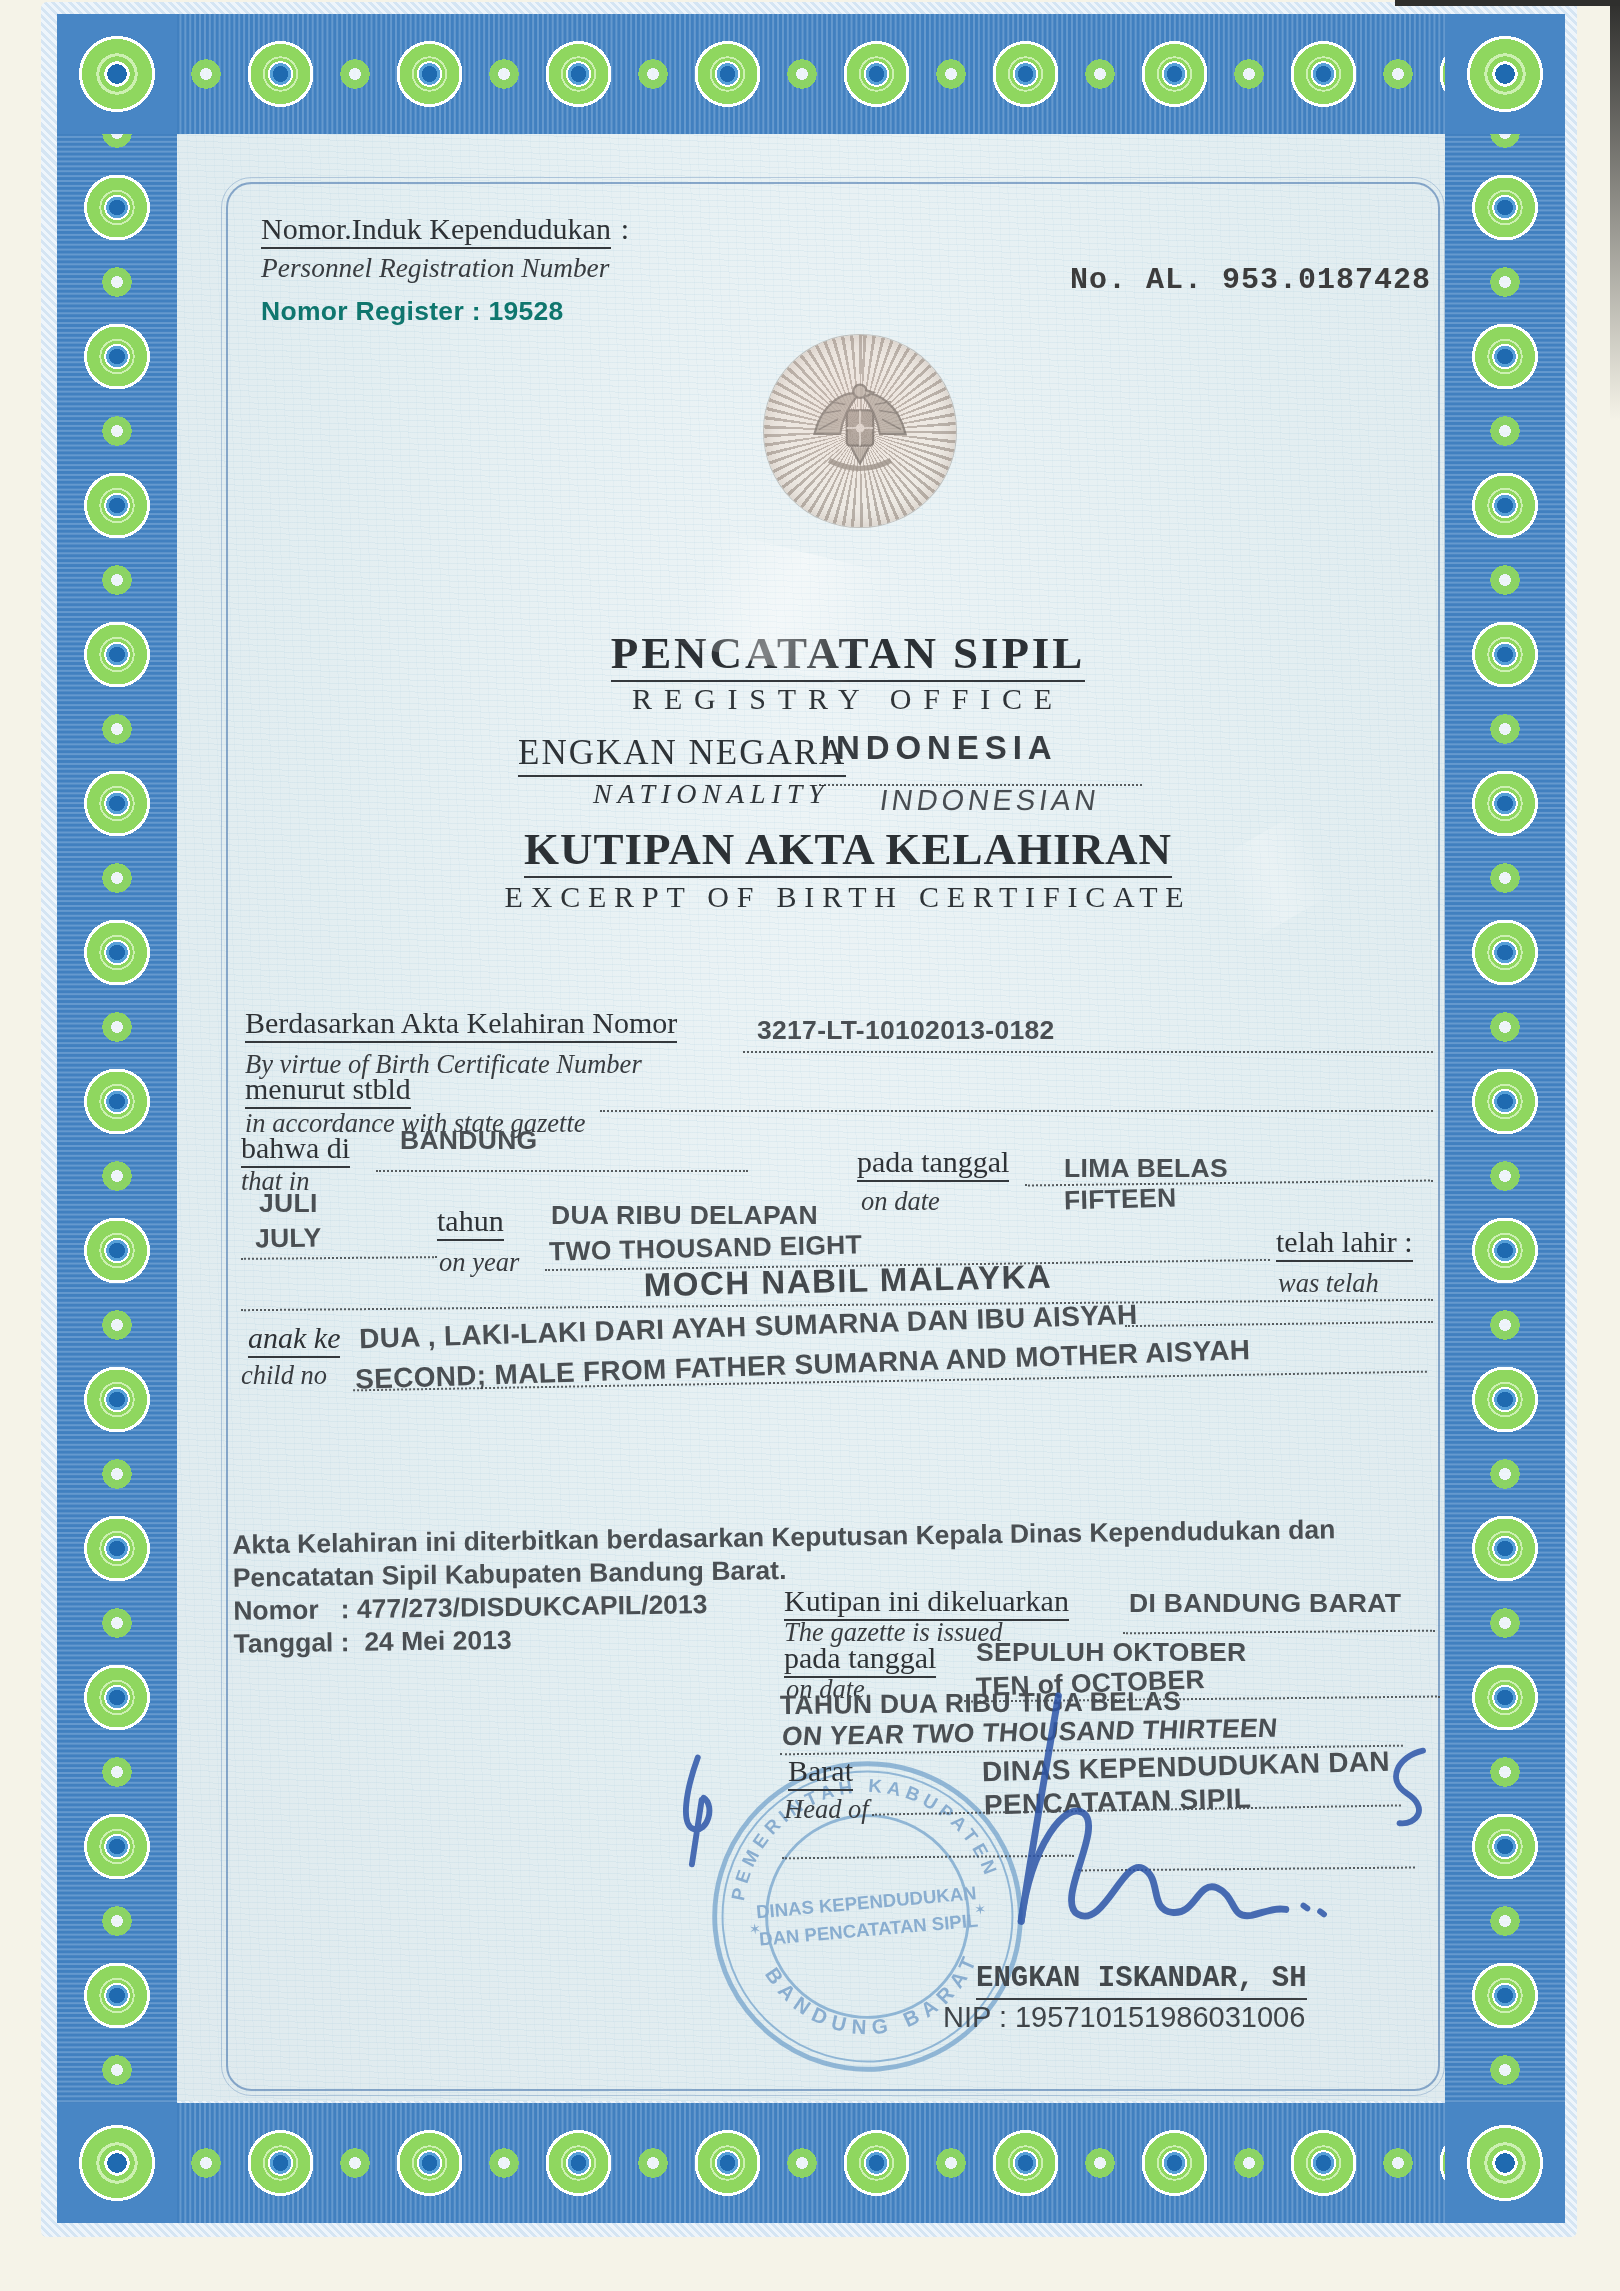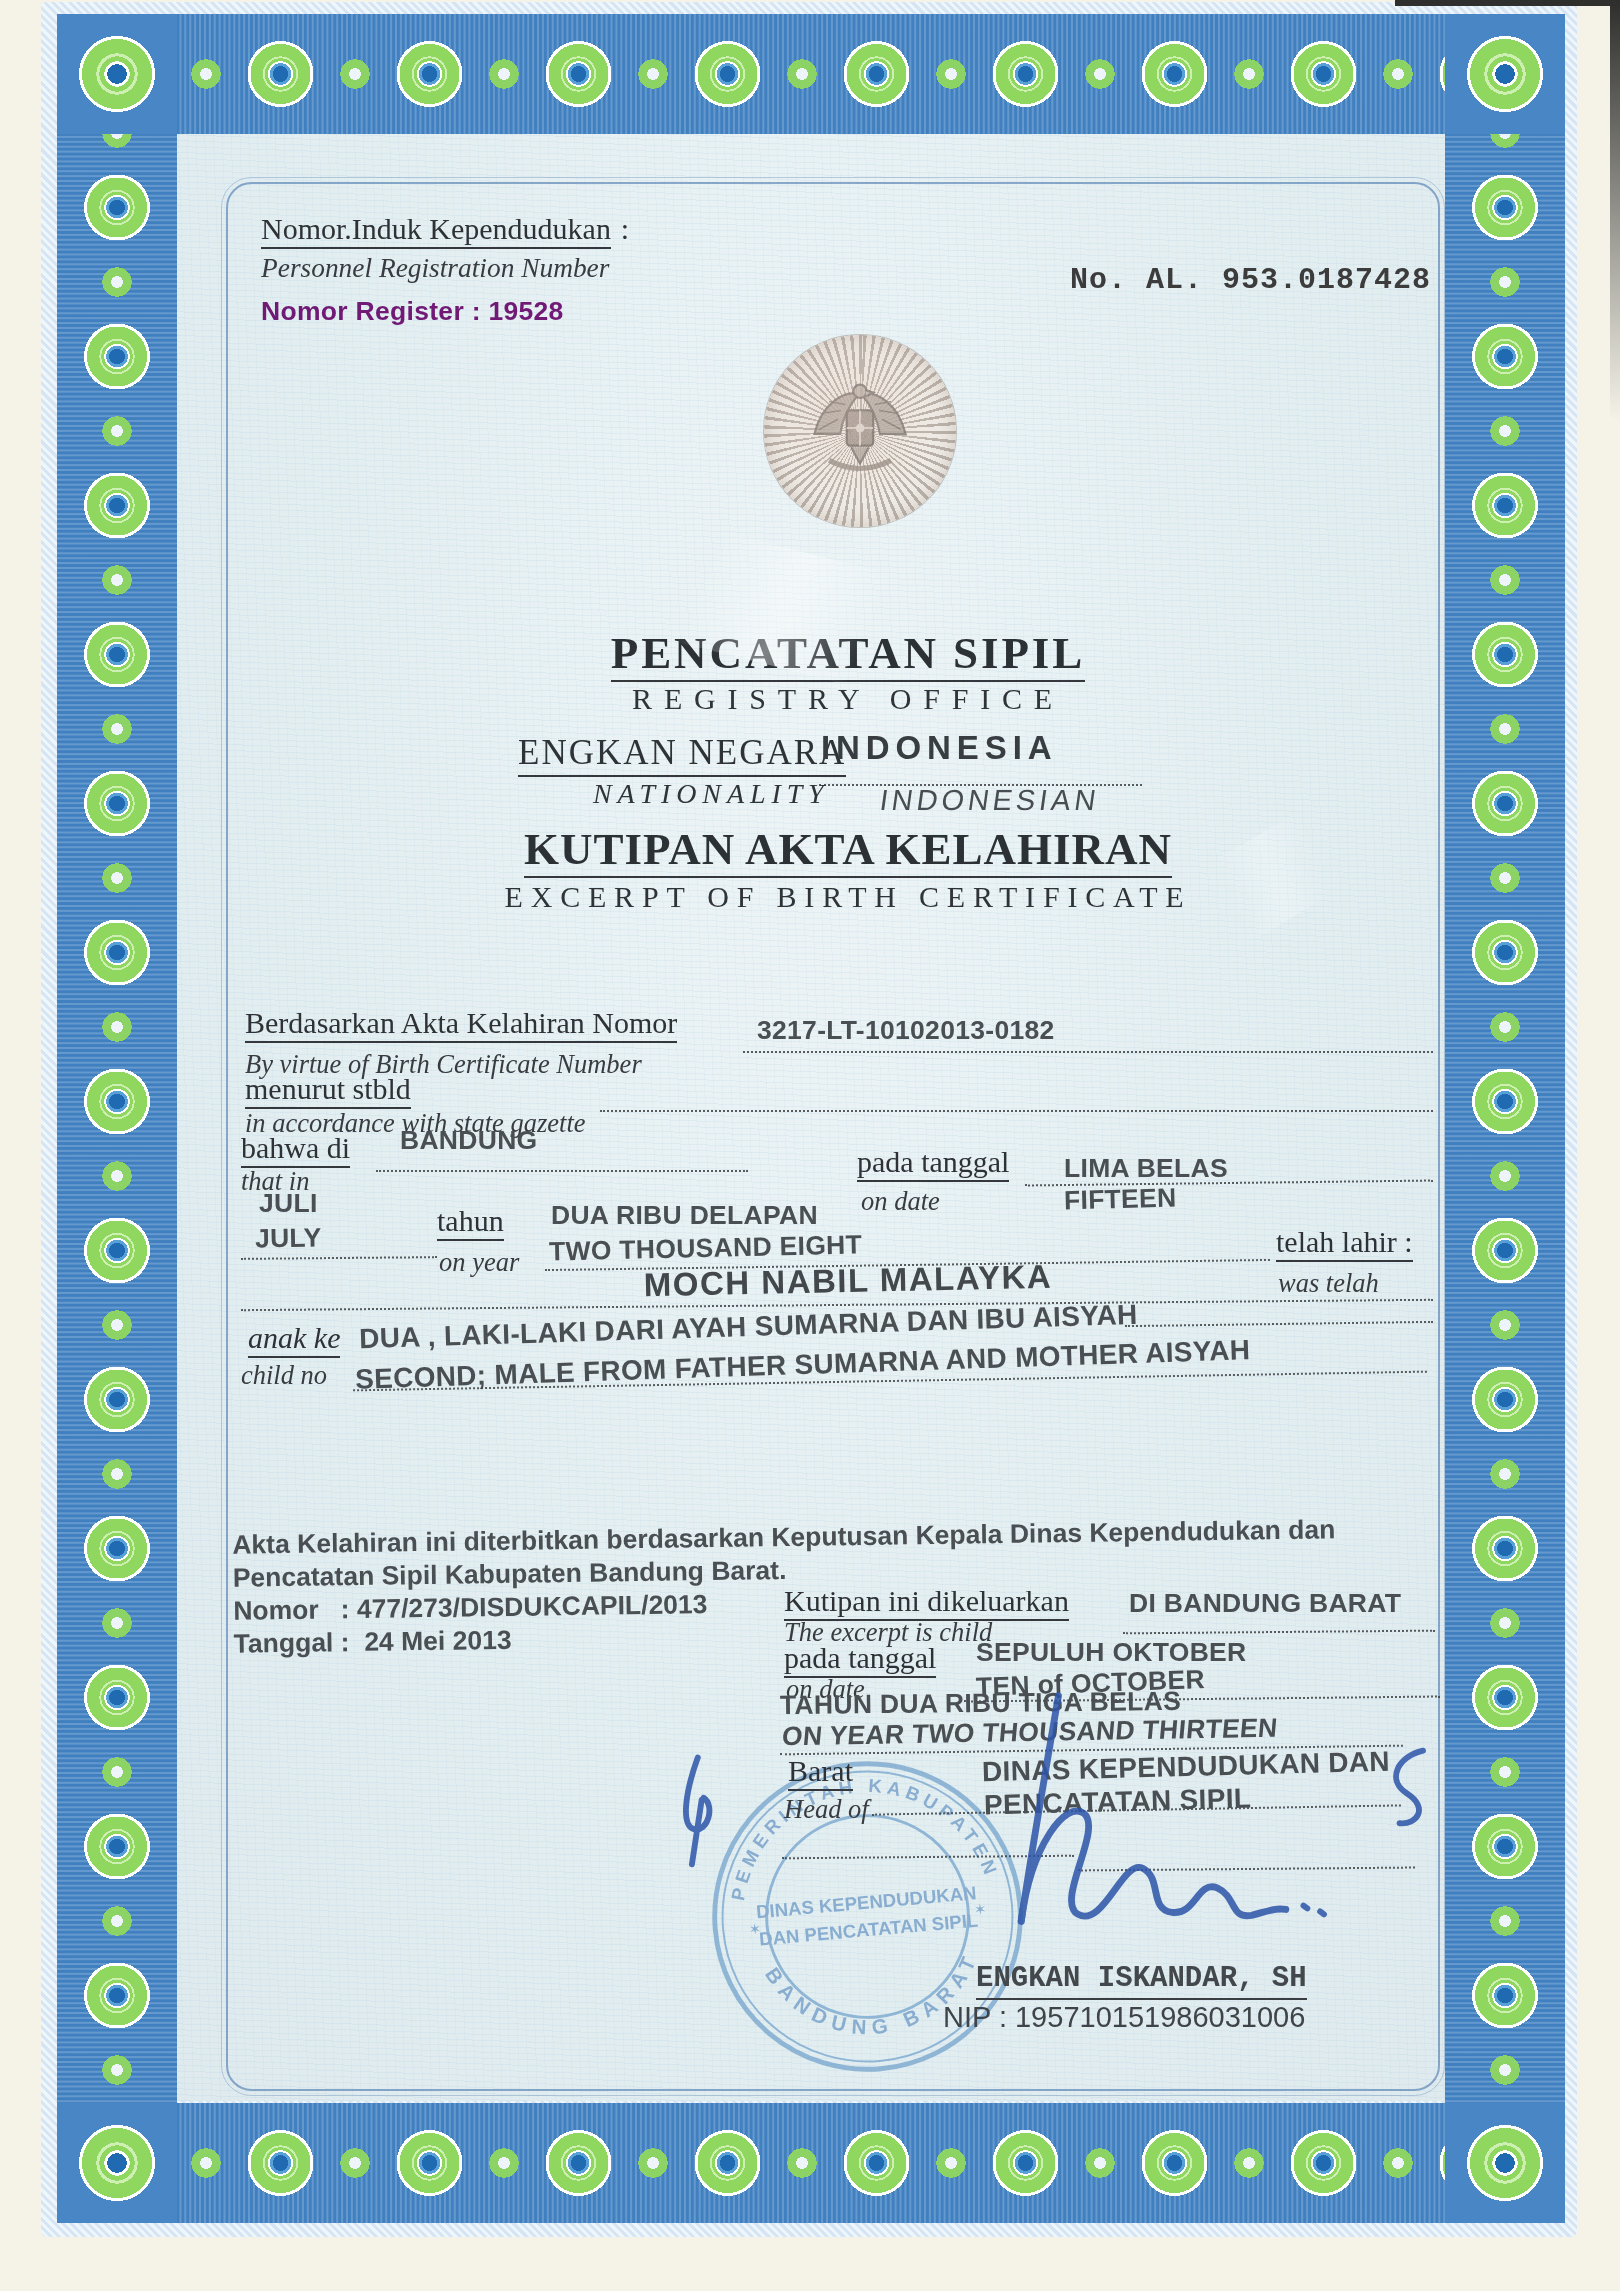--- a/index.html
+++ b/index.html
@@ -88,21 +88,21 @@
 <div class="gband v" style="left:57px;top:133px;width:120px;height:1970px;"></div>
 <div class="gband v" style="right:55px;top:133px;width:120px;height:1970px;"></div>
 <div class="gcorner" style="left:57px;top:13.7px;"></div>
 <div class="gcorner" style="right:55px;top:13.7px;"></div>
 <div class="gcorner" style="left:57px;bottom:69px;"></div>
 <div class="gcorner" style="right:55px;bottom:69px;"></div>
 <div class="thin-frame"></div>
 
 <div class="abs srf" style="left:261px;top:212px;"><span class="u">Nomor.Induk Kependudukan</span><span style="margin-left:9.8px;">:</span></div>
 <div class="abs sri" style="left:261px;top:253px;font-size:27.4px;">Personnel Registration Number</div>
-<div class="abs typ" style="left:261px;top:296px;font-weight:700;color:#701a75;">Nomor Register : 19528</div>
+<div class="abs typ" style="left:261px;top:296px;font-weight:700;color:#0f766e;">Nomor Register : 19528</div>
 <div class="abs mono" style="left:1070px;top:263px;font-size:30px;letter-spacing:1px;">No. AL. 953.0187428</div>
 
 <div class="seal">
   <svg width="147" height="147" viewBox="0 0 200 200">
     <g stroke="#6e6963" fill="none" stroke-width="3" opacity=".8">
       <path d="M38,104 C48,62 80,44 98,50 C86,64 76,84 73,104 Z" fill="#aba49b"></path>
       <path d="M162,104 C152,62 120,44 102,50 C114,64 124,84 127,104 Z" fill="#aba49b"></path>
       <path d="M44,98 L70,84 M48,76 L74,72 M58,60 L80,64" stroke-width="2"></path>
       <path d="M156,98 L130,84 M152,76 L126,72 M142,60 L120,64" stroke-width="2"></path>
       <circle cx="100" cy="46" r="9" fill="#b5aea5"></circle>
@@ -169,21 +169,21 @@
 <div class="abs" style="left:233px;top:1521px;transform:rotate(-.8deg);">
   <div class="para">Akta Kelahiran ini diterbitkan berdasarkan Keputusan Kepala Dinas Kependudukan dan</div>
   <div class="para">Pencatatan Sipil Kabupaten Bandung Barat.</div>
   <div class="para">Nomor   : 477/273/DISDUKCAPIL/2013</div>
   <div class="para">Tanggal :  24 Mei 2013</div>
 </div>
 
 <div class="abs srf" style="left:784px;top:1584px;"><span class="u">Kutipan ini dikeluarkan</span></div>
 <div class="abs typ" style="left:1129px;top:1588px;">DI BANDUNG BARAT</div>
 <div class="abs dots" style="left:1123px;top:1631px;width:312px;transform:rotate(-.5deg);"></div>
-<div class="abs sri" style="left:784px;top:1617px;">The excerpt is child</div>
+<div class="abs sri" style="left:784px;top:1617px;">The gazette is issued</div>
 <div class="abs srf" style="left:784px;top:1641px;"><span class="u">pada tanggal</span></div>
 <div class="abs typ" style="left:976px;top:1637px;">SEPULUH OKTOBER</div>
 <div class="abs sri" style="left:786px;top:1674px;">on date</div>
 <div class="abs typ" style="left:976px;top:1668px;transform:rotate(-2deg);">TEN of OCTOBER</div>
 <div class="abs dots" style="left:964px;top:1698px;width:476px;transform:rotate(-.6deg);"></div>
 <div class="abs typ" style="left:780px;top:1688px;transform:rotate(-.6deg);">TAHUN DUA RIBU TIGA BELAS</div>
 <div class="abs typ" style="left:782px;top:1717px;transform:rotate(-1deg) skewX(-6deg);">ON YEAR TWO THOUSAND THIRTEEN</div>
 <div class="abs dots" style="left:780px;top:1749px;width:623px;transform:rotate(-.8deg);"></div>
 <div class="abs srf" style="left:788px;top:1754px;"><span class="u">Barat</span></div>
 <div class="abs sri" style="left:784px;top:1794px;">Head of</div>

